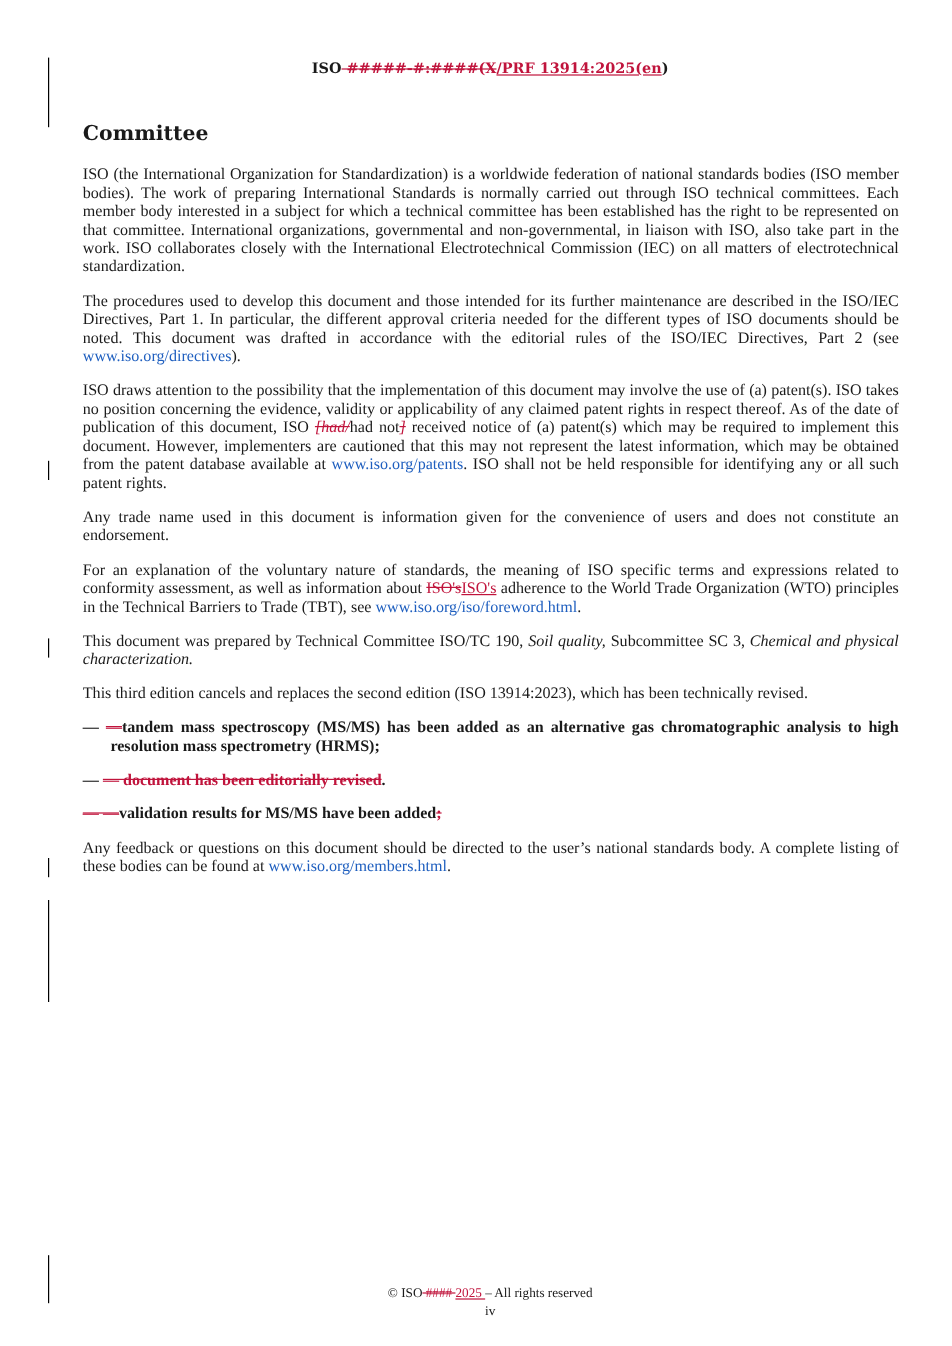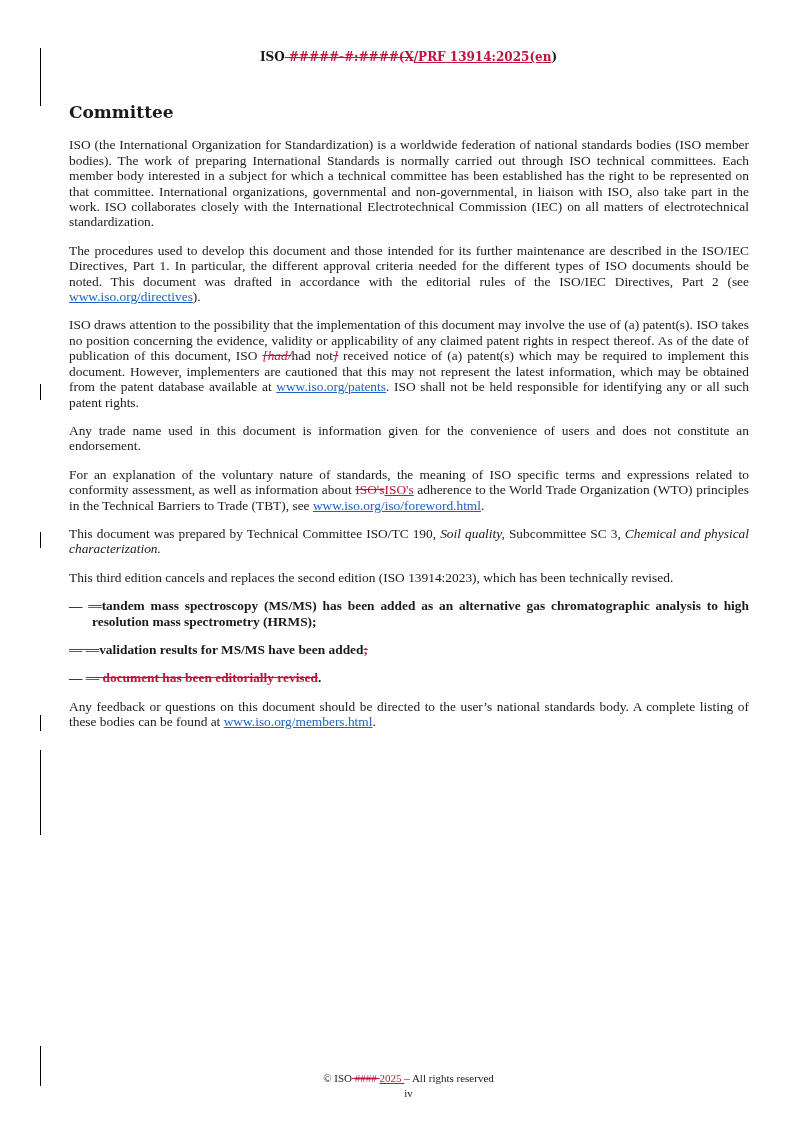--- a/index.html
+++ b/index.html
@@ -4,21 +4,21 @@
 <style>
   html, body { margin: 0; padding: 0; background: #ffffff; }
   body { width: 793px; height: 1122px; position: relative; overflow: hidden;
          font-family: "DejaVu Serif", "Liberation Serif", serif; color: #1a1a1a; }
   .page { position: absolute; left: 0; top: 0; width: 793px; height: 1122px; margin-left: 12px; }
   .bar { position: absolute; left: 28px; width: 1px; background: #000; }
   .header { position: absolute; top: 50px; left: 0; width: 793px; text-align: center;
             font-weight: bold; font-size: 12px; }
   .del { color: #c0143c; text-decoration: line-through; }
   .ins { color: #c0143c; text-decoration: underline; }
-  .link { color: #1f5fbf; text-decoration: underline; }
+  .link { color: #1f5fbf; }
   .content { position: absolute; left: 57px; top: 105px; width: 680px;
              font-family: "Liberation Serif", "DejaVu Serif", serif; font-size: 13.4px;
              line-height: 15.4px; text-align: justify; }
   h1 { font-size: 17px; font-weight: bold; margin: 0 0 17px 0; font-family: "DejaVu Serif", serif; }
   p { margin: 0 0 13px 0; }
   .li { margin: 0 0 13px 0; padding-left: 23px; text-indent: -23px; font-weight: bold; }
   .footer { position: absolute; left: 0; width: 793px; text-align: center;
             font-family: "Liberation Serif", serif; font-size: 11px; line-height: 15px; }
   i { font-style: italic; }
 </style>
@@ -40,22 +40,22 @@
   <div class="content">
     <h1>Committee</h1>
     <p>ISO (the International Organization for Standardization) is a worldwide federation of national standards bodies (ISO member bodies). The work of preparing International Standards is normally carried out through ISO technical committees. Each member body interested in a subject for which a technical committee has been established has the right to be represented on that committee. International organizations, governmental and non-governmental, in liaison with ISO, also take part in the work. ISO collaborates closely with the International Electrotechnical Commission (IEC) on all matters of electrotechnical standardization.</p>
     <p><span>The procedures used to develop this document and those intended for its further maintenance are described in the ISO/IEC Directives, Part 1. In particular, the different approval criteria needed for the different types of ISO documents should be noted. This document was drafted in accordance with the editorial rules of the ISO/IEC Directives, Part 2 (see </span><a class="link">www.iso.org/directives</a><span>).</span></p>
     <p><span>ISO draws attention to the possibility that the implementation of this document may involve the use of (a) patent(s). ISO takes no position concerning the evidence, validity or applicability of any claimed patent rights in respect thereof. As of the date of publication of this document, ISO </span><i class="del">[had/</i><span>had not</span><i class="del">]</i><span> received notice of (a) patent(s) which may be required to implement this document. However, implementers are cautioned that this may not represent the latest information, which may be obtained from the patent database available at </span><a class="link">www.iso.org/patents</a><span>. ISO shall not be held responsible for identifying any or all such patent rights.</span></p>
     <p>Any trade name used in this document is information given for the convenience of users and does not constitute an endorsement.</p>
     <p><span>For an explanation of the voluntary nature of standards, the meaning of ISO specific terms and expressions related to conformity assessment, as well as information about </span><span class="del">ISO's</span><span class="ins">ISO's</span><span> adherence to the World Trade Organization (WTO) principles in the Technical Barriers to Trade (TBT), see </span><a class="link">www.iso.org/iso/foreword.html</a><span>.</span></p>
     <p><span>This document was prepared by Technical Committee ISO/TC 190, </span><i>Soil quality,</i><span> Subcommittee SC 3, </span><i>Chemical and physical characterization.</i></p>
     <p>This third edition cancels and replaces the second edition (ISO 13914:2023), which has been technically revised.</p>
     <div class="li"><span>— </span><span class="del">—</span><span>tandem mass spectroscopy (MS/MS) has been added as an alternative gas chromatographic analysis to high resolution mass spectrometry (HRMS);</span></div>
+    <div class="li"><span>— </span><span class="del">— document has been editorially revised</span><span>.</span></div>
     <div class="li" style="padding-left:0;text-indent:0"><span class="del">— —</span><span>validation results for MS/MS have been added</span><span class="del">;</span></div>
-    <div class="li"><span>— </span><span class="del">— document has been editorially revised</span><span>.</span></div>
     <p><span>Any feedback or questions on this document should be directed to the user’s national standards body. A complete listing of these bodies can be found at </span><a class="link">www.iso.org/members.html</a><span>.</span></p>
   </div>
 
   <div class="footer" style="top:1071px">
     <div><span>© ISO</span><span class="del"> #### </span><span class="ins"> 2025 </span><span>– All rights reserved</span></div>
     <div>iv</div>
   </div>
 </div>
 
 </body></html>

